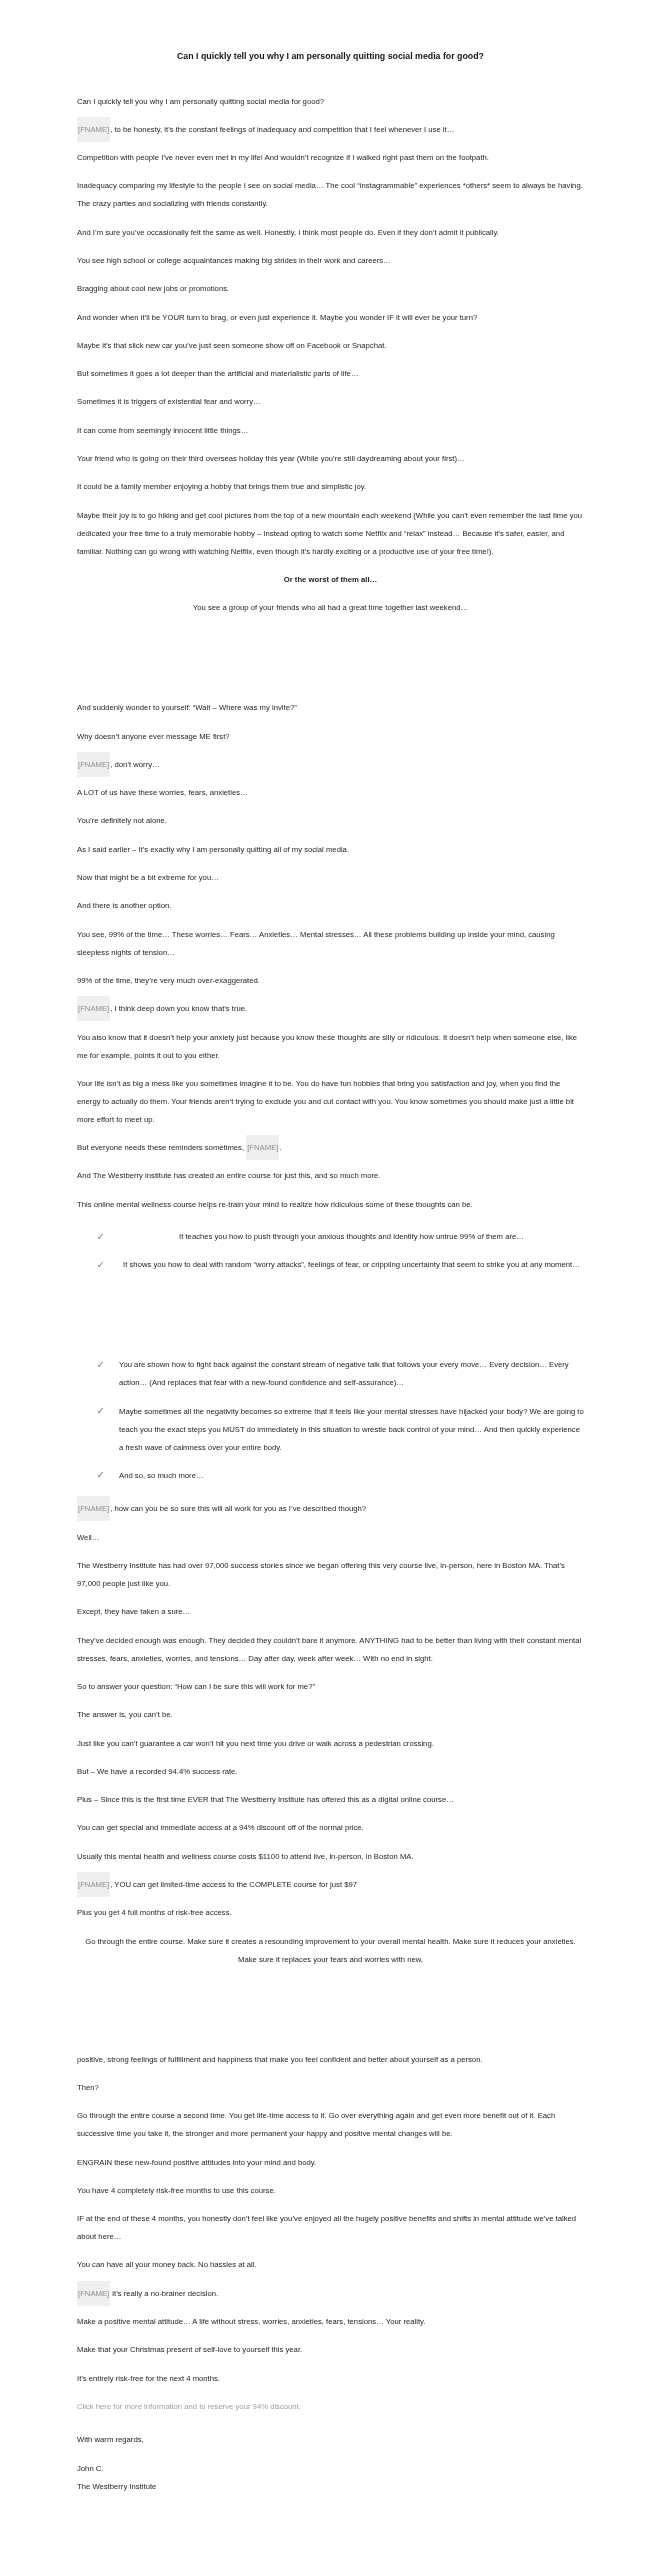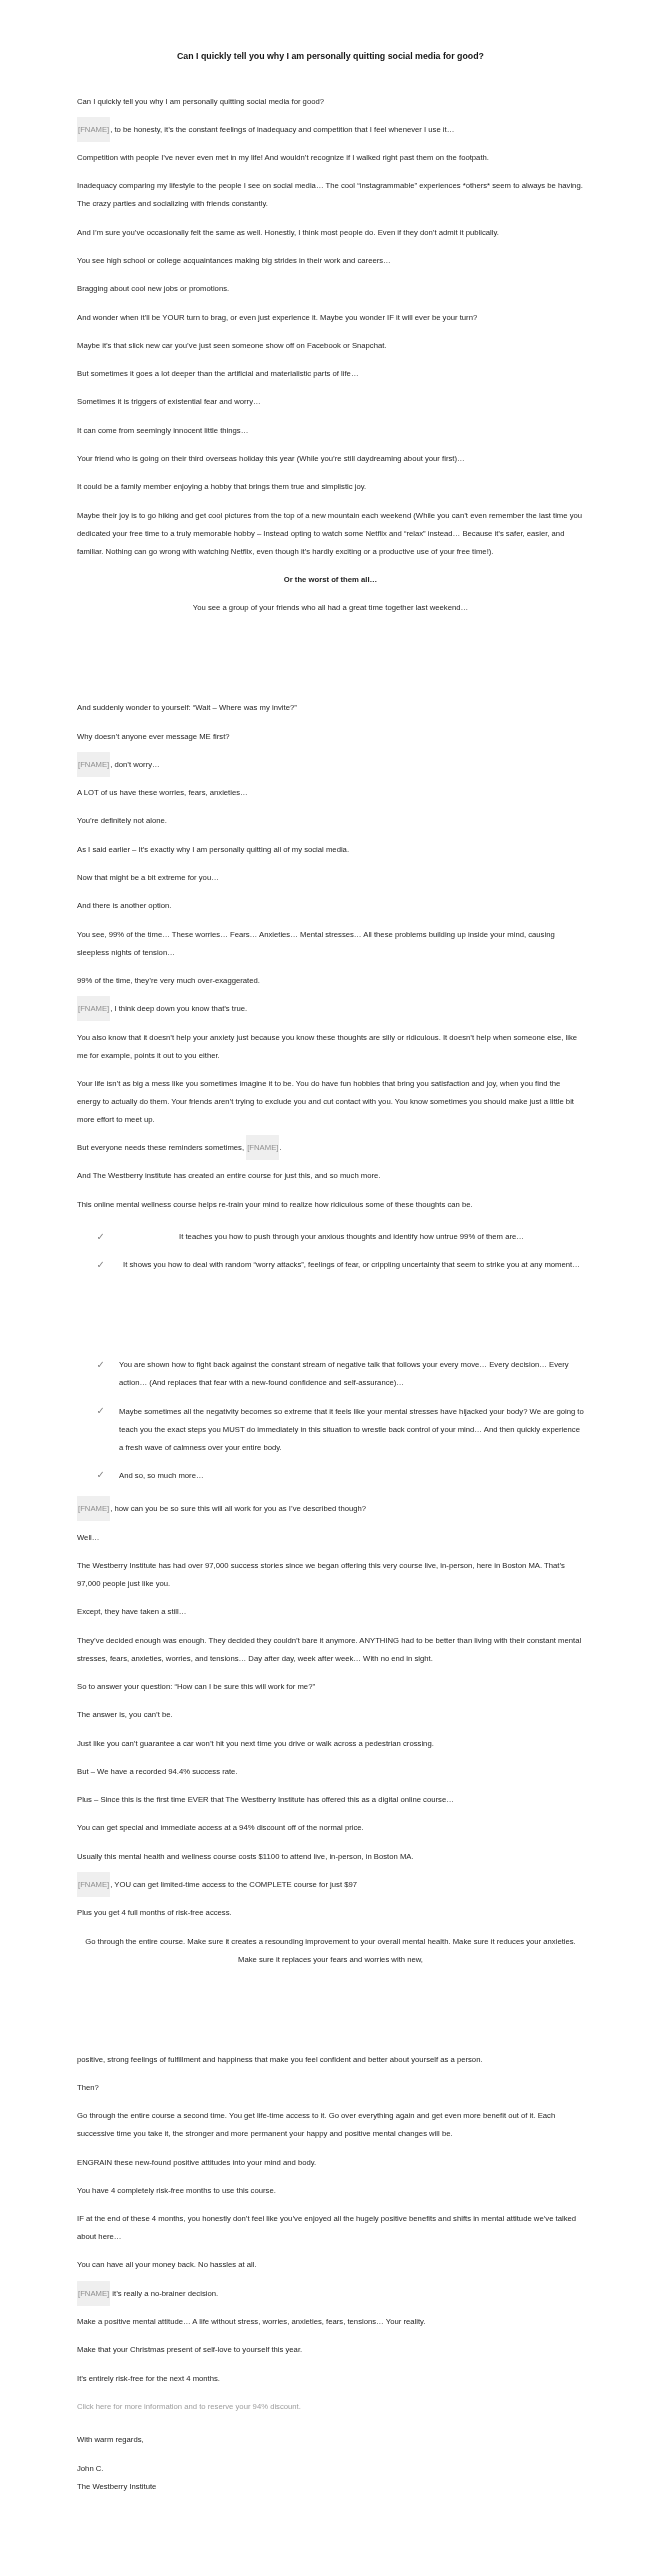--- a/index.html
+++ b/index.html
@@ -101,21 +101,21 @@
         <li><span class="check">✓</span><span>It shows you how to deal with random “worry attacks”, feelings of fear, or crippling uncertainty that seem to strike you at any moment…</span></li>
       </ul>
       <ul class="checklist">
         <li><span class="check">✓</span><span>You are shown how to fight back against the constant stream of negative talk that follows your every move… Every decision… Every action… (And replaces that fear with a new-found confidence and self-assurance)…</span></li>
         <li><span class="check">✓</span><span>Maybe sometimes all the negativity becomes so extreme that it feels like your mental stresses have hijacked your body? We are going to teach you the exact steps you MUST do immediately in this situation to wrestle back control of your mind… And then quickly experience a fresh wave of calmness over your entire body.</span></li>
         <li><span class="check">✓</span><span>And so, so much more…</span></li>
       </ul>
       <p class="para esb"><span class="fname">[FNAME]</span>, how can you be so sure this will all work for you as I’ve described though?</p>
       <p class="para">Well…</p>
       <p class="para">The Westberry Institute has had over 97,000 success stories since we began offering this very course live, in-person, here in Boston MA. That’s 97,000 people just like you.</p>
-      <p class="para">Except, they have taken a still…</p>
+      <p class="para">Except, they have taken a sure…</p>
       <p class="para">They’ve decided enough was enough. They decided they couldn’t bare it anymore. ANYTHING had to be better than living with their constant mental stresses, fears, anxieties, worries, and tensions… Day after day, week after week… With no end in sight.</p>
       <p class="para">So to answer your question: “How can I be sure this will work for me?”</p>
       <p class="para">The answer is, you can’t be.</p>
       <p class="para">Just like you can’t guarantee a car won’t hit you next time you drive or walk across a pedestrian crossing.</p>
       <p class="para">But – We have a recorded 94.4% success rate.</p>
       <p class="para">Plus – Since this is the first time EVER that The Westberry Institute has offered this as a digital online course…</p>
       <p class="para">You can get special and immediate access at a 94% discount off of the normal price.</p>
       <p class="para">Usually this mental health and wellness course costs $1100 to attend live, in-person, in Boston MA.</p>
       <p class="para"><span class="fname">[FNAME]</span>, YOU can get limited-time access to the COMPLETE course for just $97</p>
       <p class="para">Plus you get 4 full months of risk-free access.</p>

